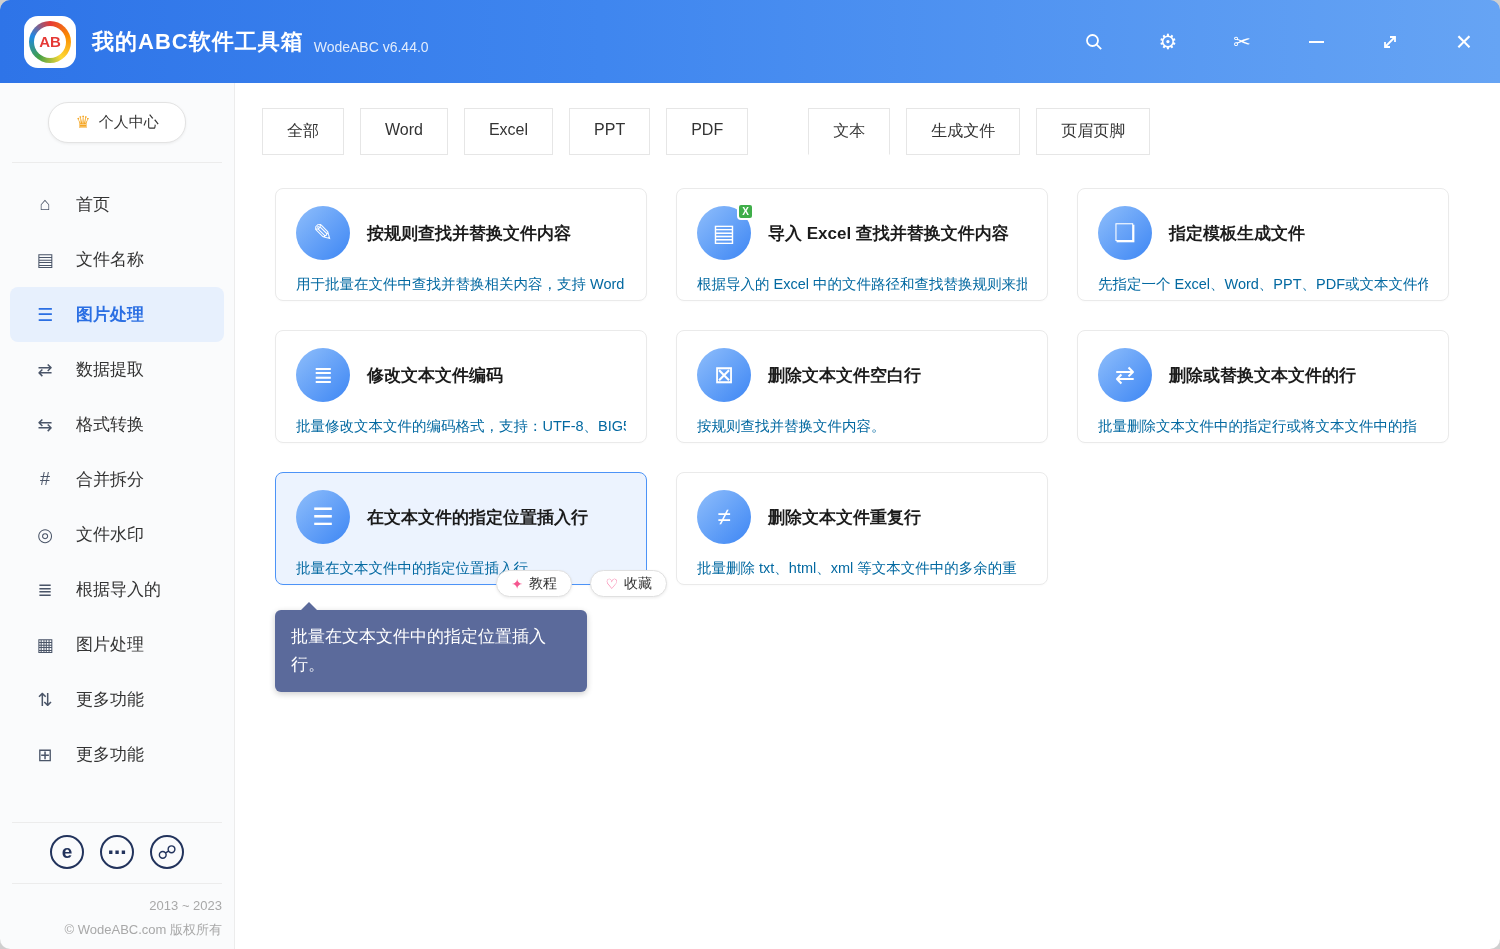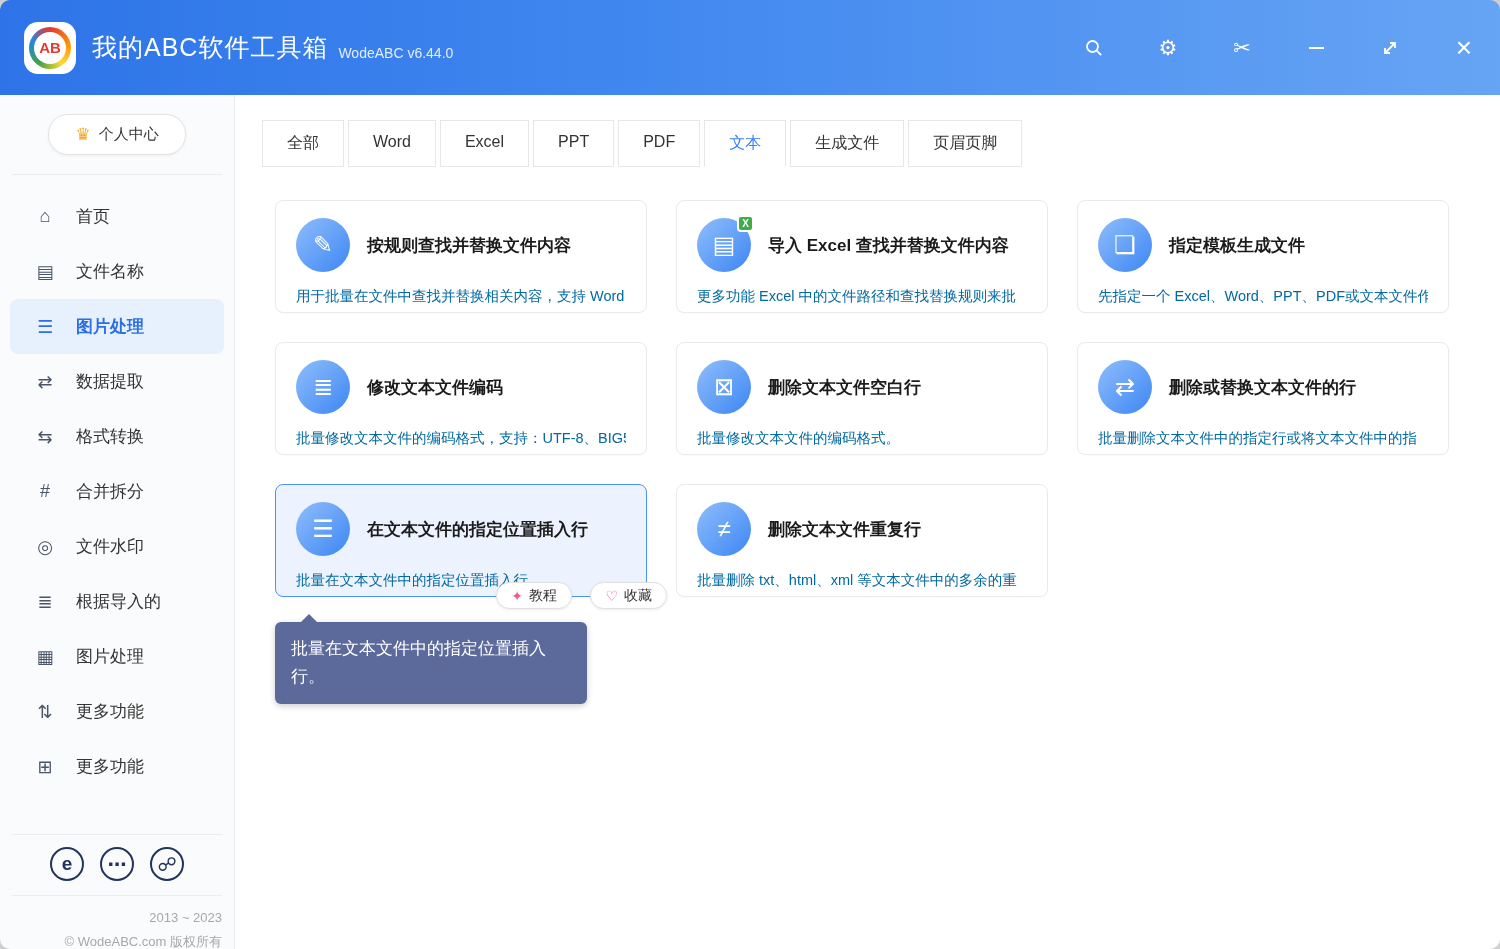--- a/index.html
+++ b/index.html
@@ -2,31 +2,31 @@
 <html><head>
 <meta charset="utf-8">
 <style>
   * { margin:0; padding:0; box-sizing:border-box; }
   html,body { width:1500px; height:949px; overflow:hidden; background:#cfcfcf;
     font-family:"Liberation Sans","DejaVu Sans",sans-serif; }
   .window { width:1500px; height:949px; border-radius:10px; overflow:hidden;
     background:#fff; position:relative; box-shadow:0 0 0 1px #b5b5b5 inset; }
 
   
-  .titlebar { height:95px; background:linear-gradient(90deg,#2e74e8 0%,#3f86ef 40%,#66a4f4 100%);
+  .titlebar { height:83px; background:linear-gradient(90deg,#2e74e8 0%,#3f86ef 40%,#66a4f4 100%);
     display:flex; align-items:center; padding:0 24px; }
   .logo { width:52px; height:52px; background:#fff; border-radius:14px;
     display:flex; align-items:center; justify-content:center; flex:0 0 auto; }
   .logo-ring { width:42px; height:42px; border-radius:50%;
     background:conic-gradient(#e53935,#fb8c00,#fdd835,#43a047,#1e88e5,#e53935);
     display:flex; align-items:center; justify-content:center; }
   .logo-inner { width:32px; height:32px; border-radius:50%; background:#fff;
     display:flex; align-items:center; justify-content:center; font-weight:bold; font-size:15px; }
   .logo-a { color:#e53935; }
-  .app-title { color:#fff; font-size:25px; font-weight:normal; margin-left:16px; letter-spacing:1px; }
+  .app-title { color:#fff; font-size:22px; font-weight:bold; margin-left:16px; letter-spacing:1px; }
   .app-version { color:rgba(255,255,255,.85); font-size:14px; margin-left:10px; margin-top:10px; }
   .titlebar-actions { margin-left:auto; display:flex; align-items:center; gap:50px; }
   .tb-icon { color:#fff; font-size:21px; line-height:1; cursor:pointer; display:flex;
     align-items:center; justify-content:center; width:24px; height:24px; }
   .tb-icon.close { font-size:28px; font-weight:300; }
   .minus-glyph { display:inline-block; width:15px; height:2px; background:#fff; }
 
   
   .body-row { display:flex; height:874px; }
 
@@ -51,24 +51,24 @@
   .social-row { display:flex; justify-content:center; gap:16px; padding:12px 0 14px;
     border-top:1px solid #ececec; margin:0 12px; }
   .social-icon { width:34px; height:34px; border-radius:50%; display:flex; align-items:center;
     justify-content:center; font-size:19px; color:#22335c; border:2px solid #22335c; cursor:pointer;
     font-weight:bold; }
   .sidebar-footer { text-align:right; color:#a8a8a8; font-size:13px; line-height:1.8;
     padding:10px 0 16px; border-top:1px solid #ececec; margin:0 12px; }
 
   
   .content { flex:1; background:#fff; position:relative; padding-top:25px; }
-  .tabs { display:flex; gap:4px; margin-left:27px; }
+  .tabs { display:flex; gap:16px; margin-left:27px; }
   .tab { border:1px solid #e6e6e6; background:#fff; padding:12px 24px; font-size:16px;
     color:#333; cursor:pointer; }
-  .tab.active { color:#3b82f6; border-bottom-color:#fff; }
+  .tab.active { color:#404040; border-bottom-color:#fff;margin-left:44px; }
 
   .cards { display:grid; grid-template-columns:repeat(3,372px); gap:29px;
     padding:33px 0 0 40px; }
   .card { border:1px solid #eaeaea; border-radius:8px; background:#fff; height:113px;
     padding:17px 20px; position:relative; cursor:pointer; box-shadow:0 1px 2px rgba(0,0,0,.02); }
   .card.hover { background:#ecf3fe; border:1px solid #4c93f7; }
   .card-head { display:flex; align-items:center; gap:17px; }
   .card-icon { width:54px; height:54px; border-radius:50%; flex:0 0 auto;
     background:linear-gradient(135deg,#8fbefb 0%,#3d86f4 100%); position:relative;
     display:flex; align-items:center; justify-content:center; }
@@ -220,21 +220,21 @@
             <div class="card-desc">用于批量在文件中查找并替换相关内容，支持 Word</div>
           </div>
           <div class="card">
             <div class="card-head">
               <div class="card-icon">
                 <span class="glyph">▤</span>
                 <span class="badge">X</span>
               </div>
               <div class="card-title">导入 Excel 查找并替换文件内容</div>
             </div>
-            <div class="card-desc">更多功能 Excel 中的文件路径和查找替换规则来批</div>
+            <div class="card-desc">根据导入的 Excel 中的文件路径和查找替换规则来批</div>
           </div>
           <div class="card">
             <div class="card-head">
               <div class="card-icon">
                 <span class="glyph">❏</span>
               </div>
               <div class="card-title">指定模板生成文件</div>
             </div>
             <div class="card-desc">先指定一个 Excel、Word、PPT、PDF或文本文件作</div>
           </div>
@@ -247,21 +247,21 @@
             </div>
             <div class="card-desc">批量修改文本文件的编码格式，支持：UTF-8、BIG5</div>
           </div>
           <div class="card">
             <div class="card-head">
               <div class="card-icon">
                 <span class="glyph">⊠</span>
               </div>
               <div class="card-title">删除文本文件空白行</div>
             </div>
-            <div class="card-desc">批量修改文本文件的编码格式。</div>
+            <div class="card-desc">按规则查找并替换文件内容。</div>
           </div>
           <div class="card">
             <div class="card-head">
               <div class="card-icon">
                 <span class="glyph">⇄</span>
               </div>
               <div class="card-title">删除或替换文本文件的行</div>
             </div>
             <div class="card-desc">批量删除文本文件中的指定行或将文本文件中的指</div>
           </div>

